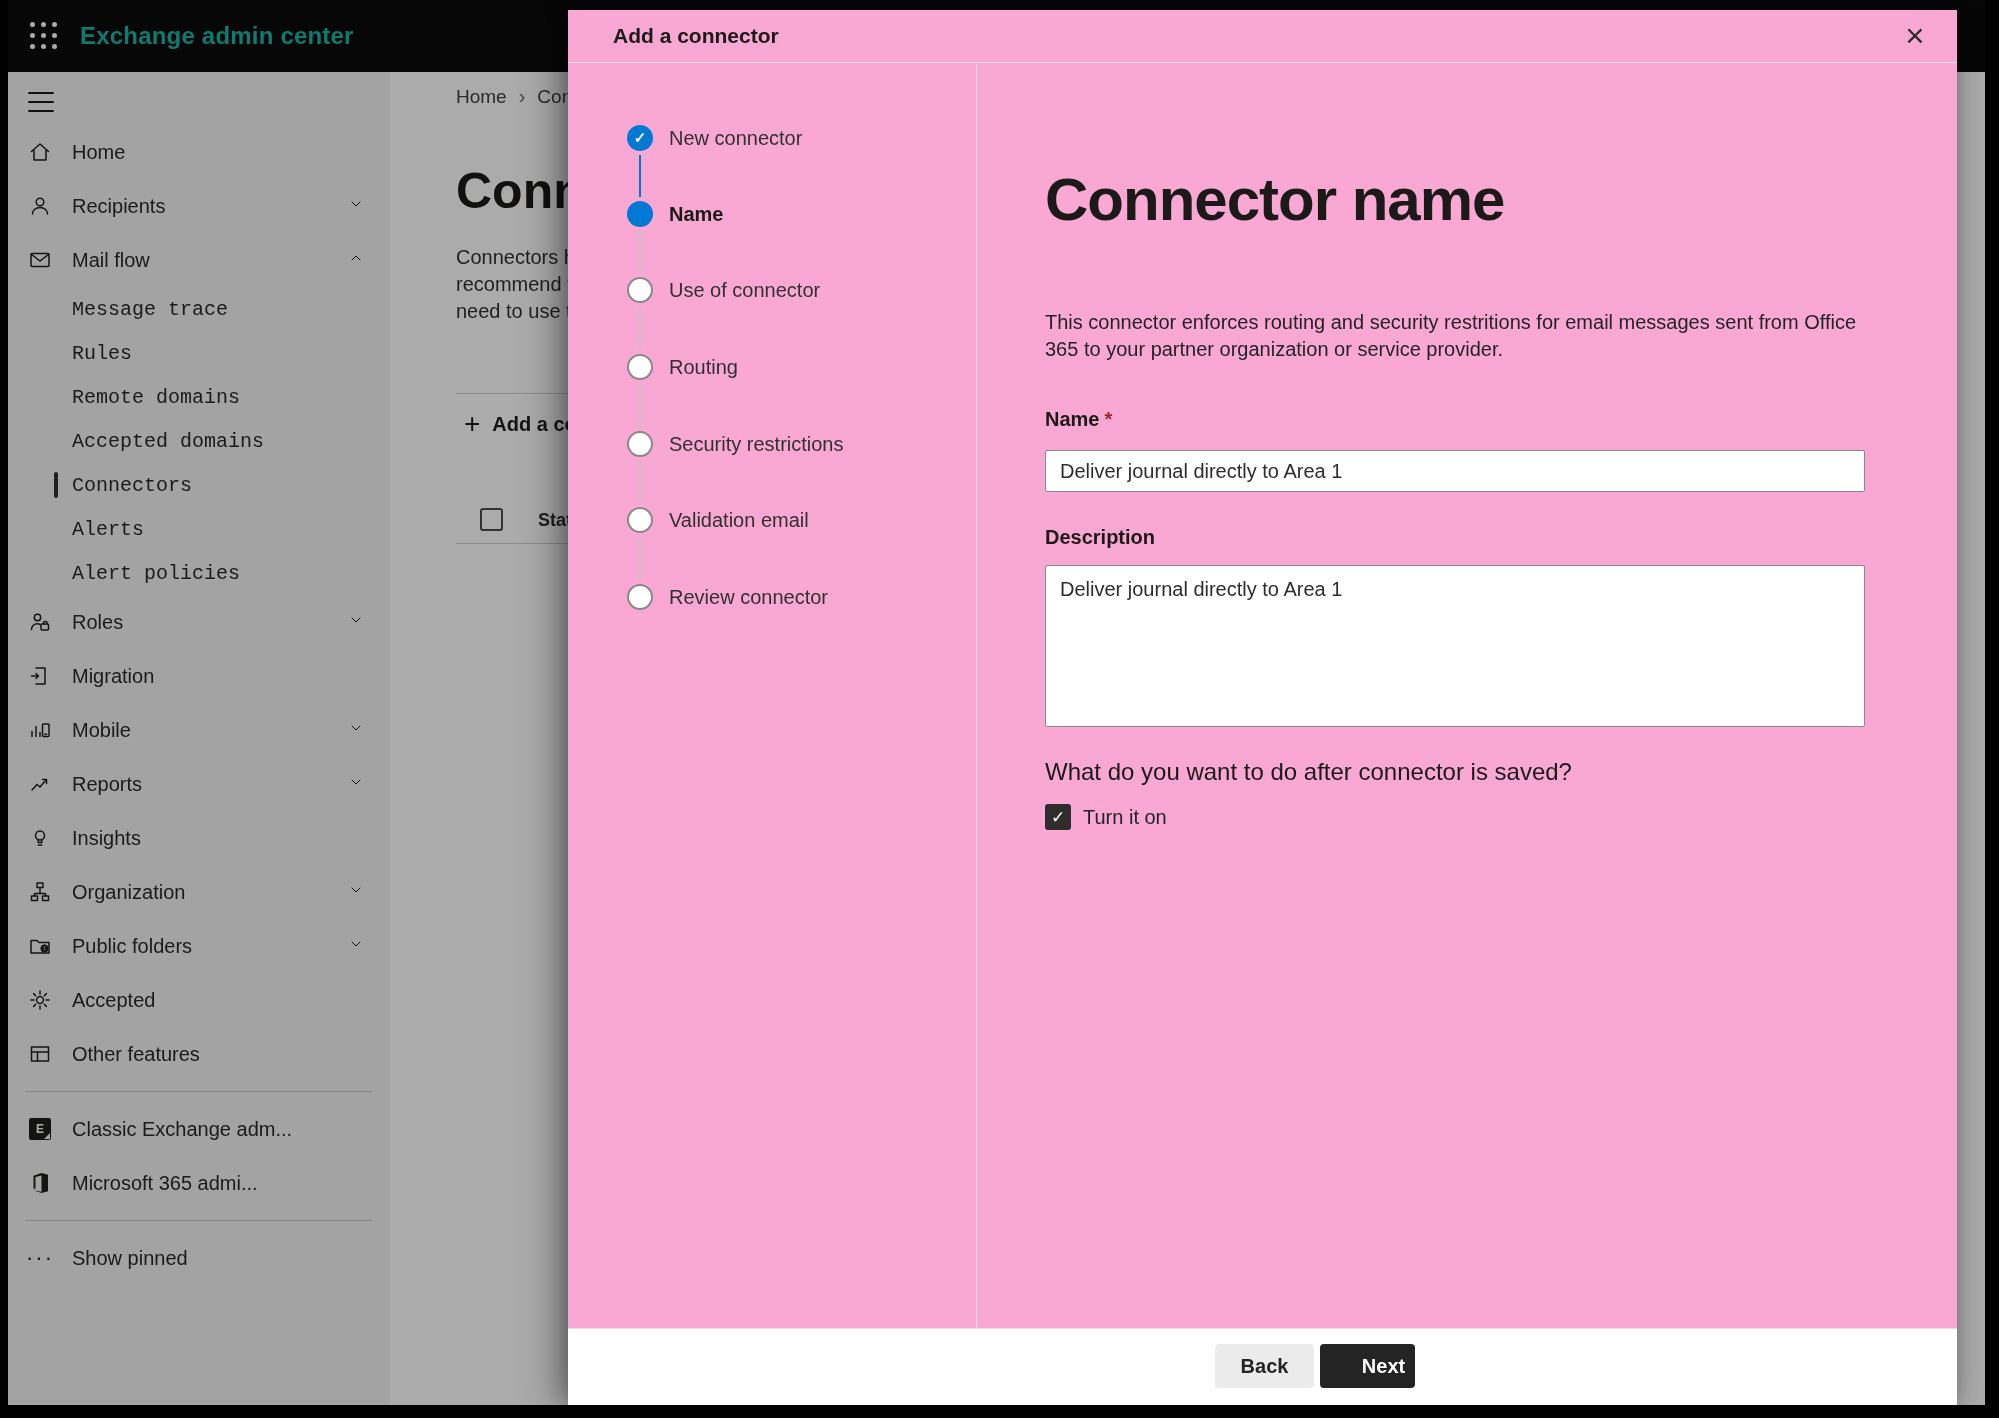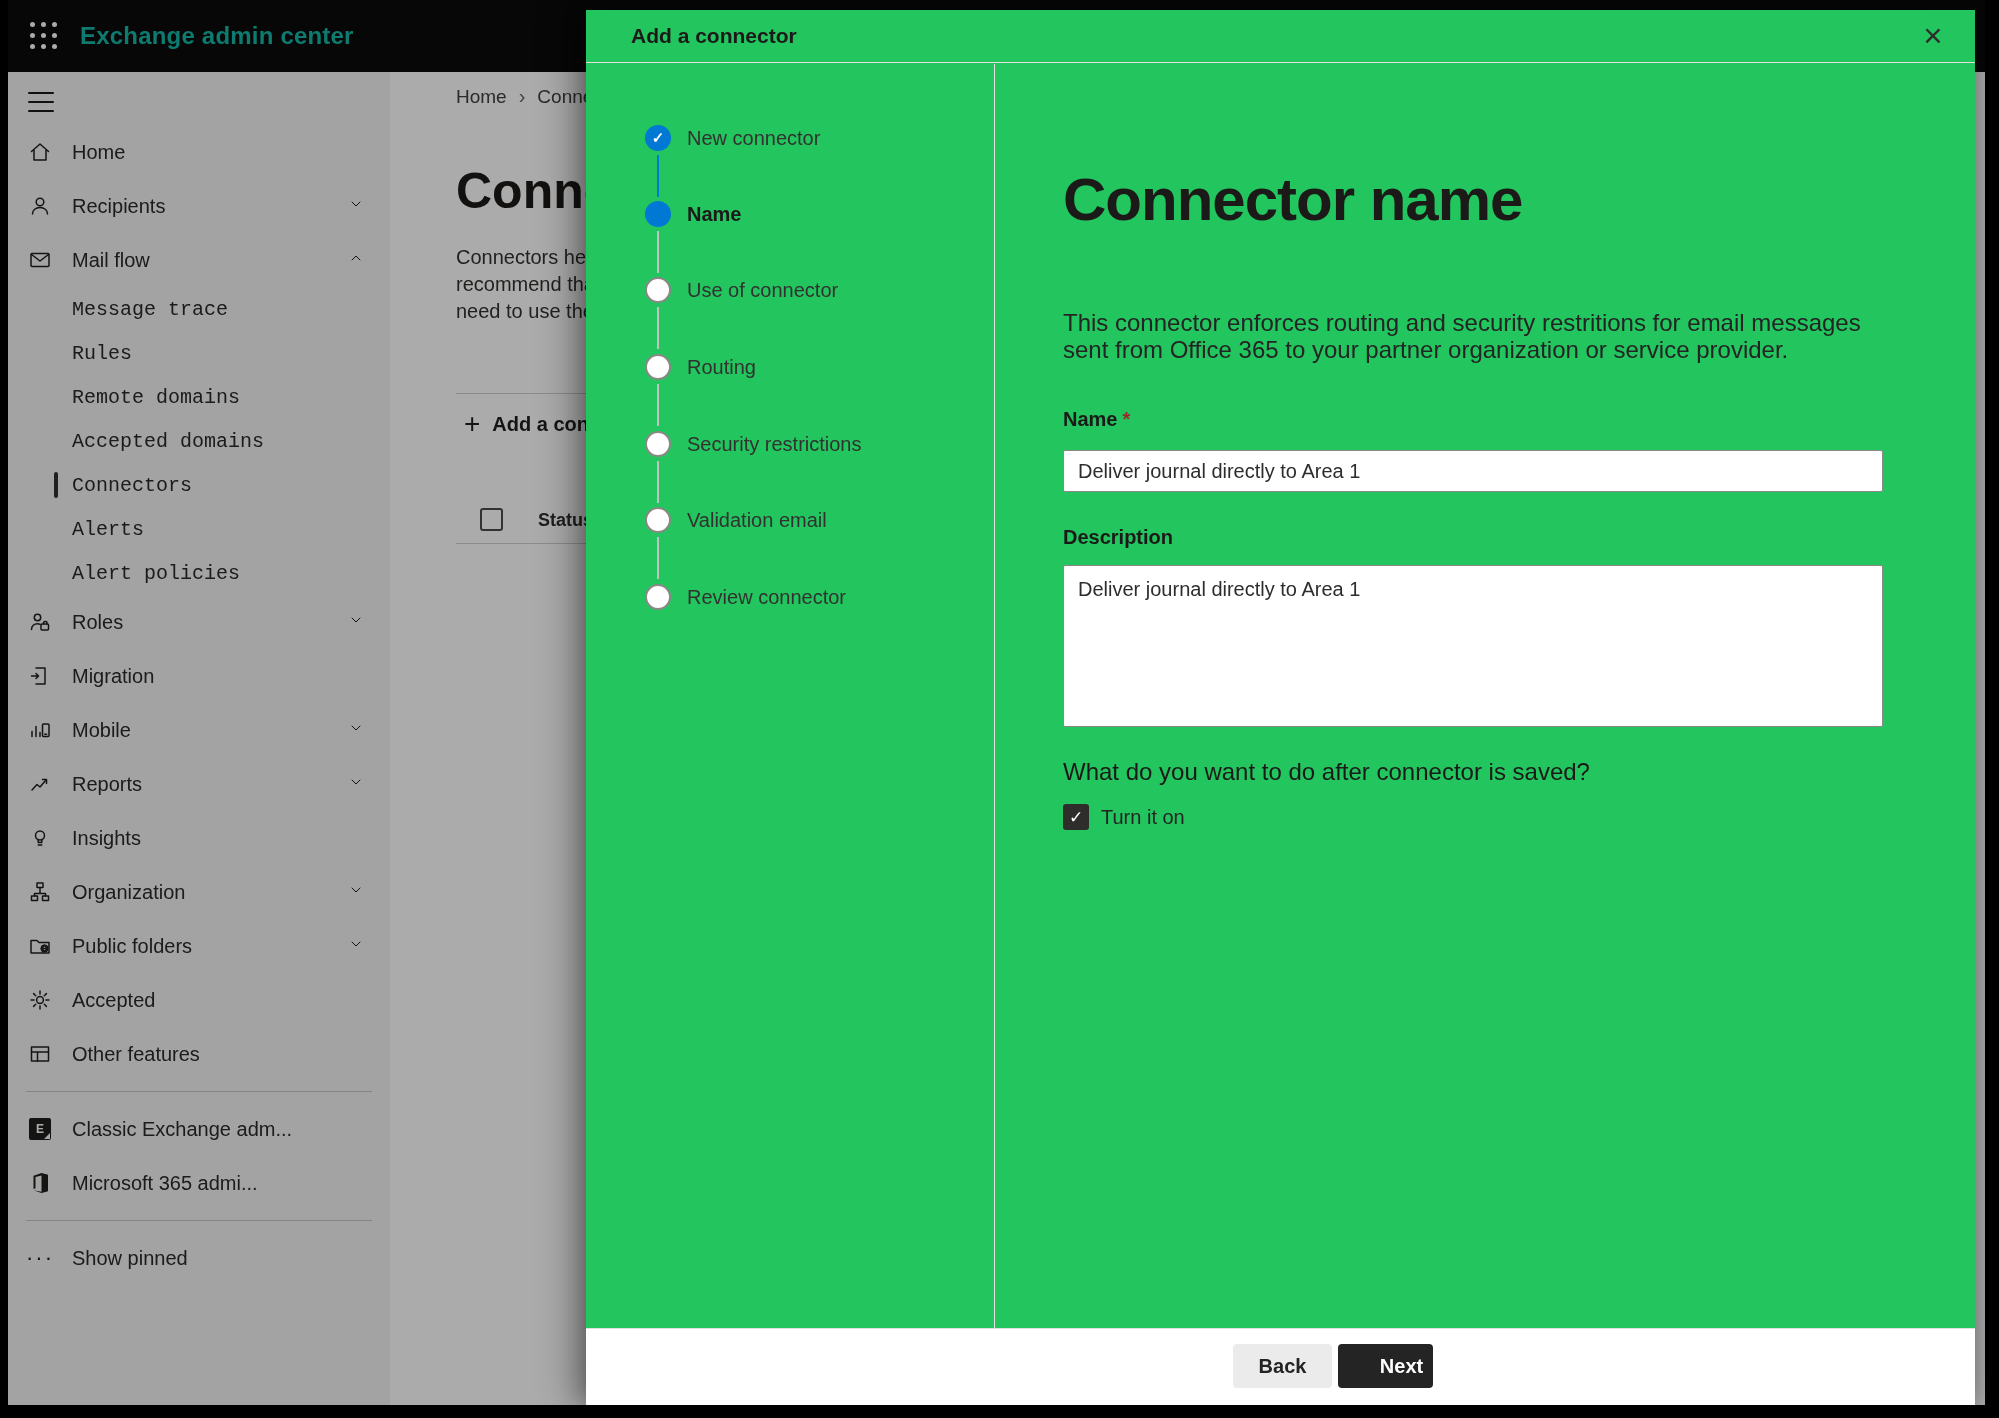--- a/index.html
+++ b/index.html
@@ -48,41 +48,41 @@
   .add-btn .plus { font-size:28px; font-weight:400; margin-right:12px; line-height:28px; }
   .add-btn .lbl { font-size:20px; font-weight:600; }
   .tbl-check { position:absolute; left:90px; top:436px; width:23px; height:23px; border:2px solid #4c4b4a; border-radius:3px; background:transparent; cursor:pointer; }
   .tbl-status { position:absolute; left:148px; top:438px; font-size:18px; font-weight:600; color:#302f2e; }
   .page-div2 { position:absolute; left:66px; top:471px; width:800px; border-top:1px solid #d2d0ce; }
 
   
   .overlay { position:absolute; inset:0; background:rgba(0,0,0,0.33); z-index:5; }
 
   
-  .modal { position:absolute; left:586px; top:10px; width:1389px; height:1395px; background:#22c55e; z-index:10;
+  .modal { position:absolute; left:568px; top:10px; width:1389px; height:1395px; background:#f9a8d4; z-index:10;
            box-shadow:-12px 0 34px rgba(0,0,0,0.35), 0 0 20px rgba(0,0,0,0.25); }
   .modal-header { position:absolute; left:0; top:0; right:0; height:53px; border-bottom:1px solid #e1e0de; display:flex; align-items:center; }
   .modal-title { margin-left:45px; font-size:21px; font-weight:700; color:#1b1a19; }
   .modal-close { position:absolute; right:22px; top:6px; width:40px; height:40px; display:flex; align-items:center; justify-content:center; font-size:33px; font-weight:300; color:#2d2c2b; cursor:pointer; }
 
   .modal-body { position:absolute; top:54px; left:0; right:0; bottom:77px; display:flex; }
   .stepper { width:409px; flex:none; border-right:1px solid #e1e0de; position:relative; }
   .step { position:absolute; left:59px; display:flex; align-items:center; }
   .step .circle { width:26px; height:26px; border-radius:50%; flex:none; display:flex; align-items:center; justify-content:center; }
   .step.completed .circle { background:#0078d4; color:#fff; font-size:15px; font-weight:700; }
   .step.current .circle { background:#0078d4; }
   .step.upcoming .circle { background:#fff; border:2px solid #8a8886; }
   .step .slabel { margin-left:16px; font-size:20px; color:#323130; white-space:nowrap; }
   .step.current .slabel { font-weight:700; color:#1b1a19; }
   .step-line { position:absolute; left:71px; width:2px; height:42px; background:#c4c2c0; }
   .step-line.blue { background:#0078d4; }
 
   .wizard { flex:1; position:relative; }
   .wiz-heading { position:absolute; left:68px; top:100px; font-size:60px; line-height:72px; font-weight:700; color:#1b1a19; letter-spacing:-1px; }
-  .wiz-desc { position:absolute; left:68px; top:245px; width:820px; font-size:24px; line-height:27px; color:#242424; }
+  .wiz-desc { position:absolute; left:68px; top:245px; width:820px; font-size:20px; line-height:27px; color:#242424; }
   .field-label { position:absolute; left:68px; font-size:20px; font-weight:700; color:#1b1a19; }
   .req { color:#a4262c; margin-left:5px; font-weight:700; }
   .name-label { top:344px; }
   .name-input { position:absolute; left:68px; top:386px; width:820px; height:42px; border:1px solid #8a8886; border-radius:2px; background:#fff; font-family:"Liberation Sans", sans-serif; font-size:20px; color:#2e2d2c; padding:0 14px; outline:none; }
   .desc-label { top:462px; }
   .desc-input { position:absolute; left:68px; top:501px; width:820px; height:162px; border:1px solid #8a8886; border-radius:2px; background:#fff; font-family:"Liberation Sans", sans-serif; font-size:20px; color:#2e2d2c; padding:10px 14px; resize:none; outline:none; line-height:26px; }
   .question { position:absolute; left:68px; top:694px; font-size:24px; font-weight:400; color:#1b1a19; }
   .check-row { position:absolute; left:68px; top:740px; display:flex; align-items:center; cursor:pointer; }
   .checkbox { width:26px; height:26px; background:#2e2d2c; border-radius:3px; color:#fff; font-size:17px; display:flex; align-items:center; justify-content:center; flex:none; }
   .check-label { margin-left:12px; font-size:20px; color:#242424; }

